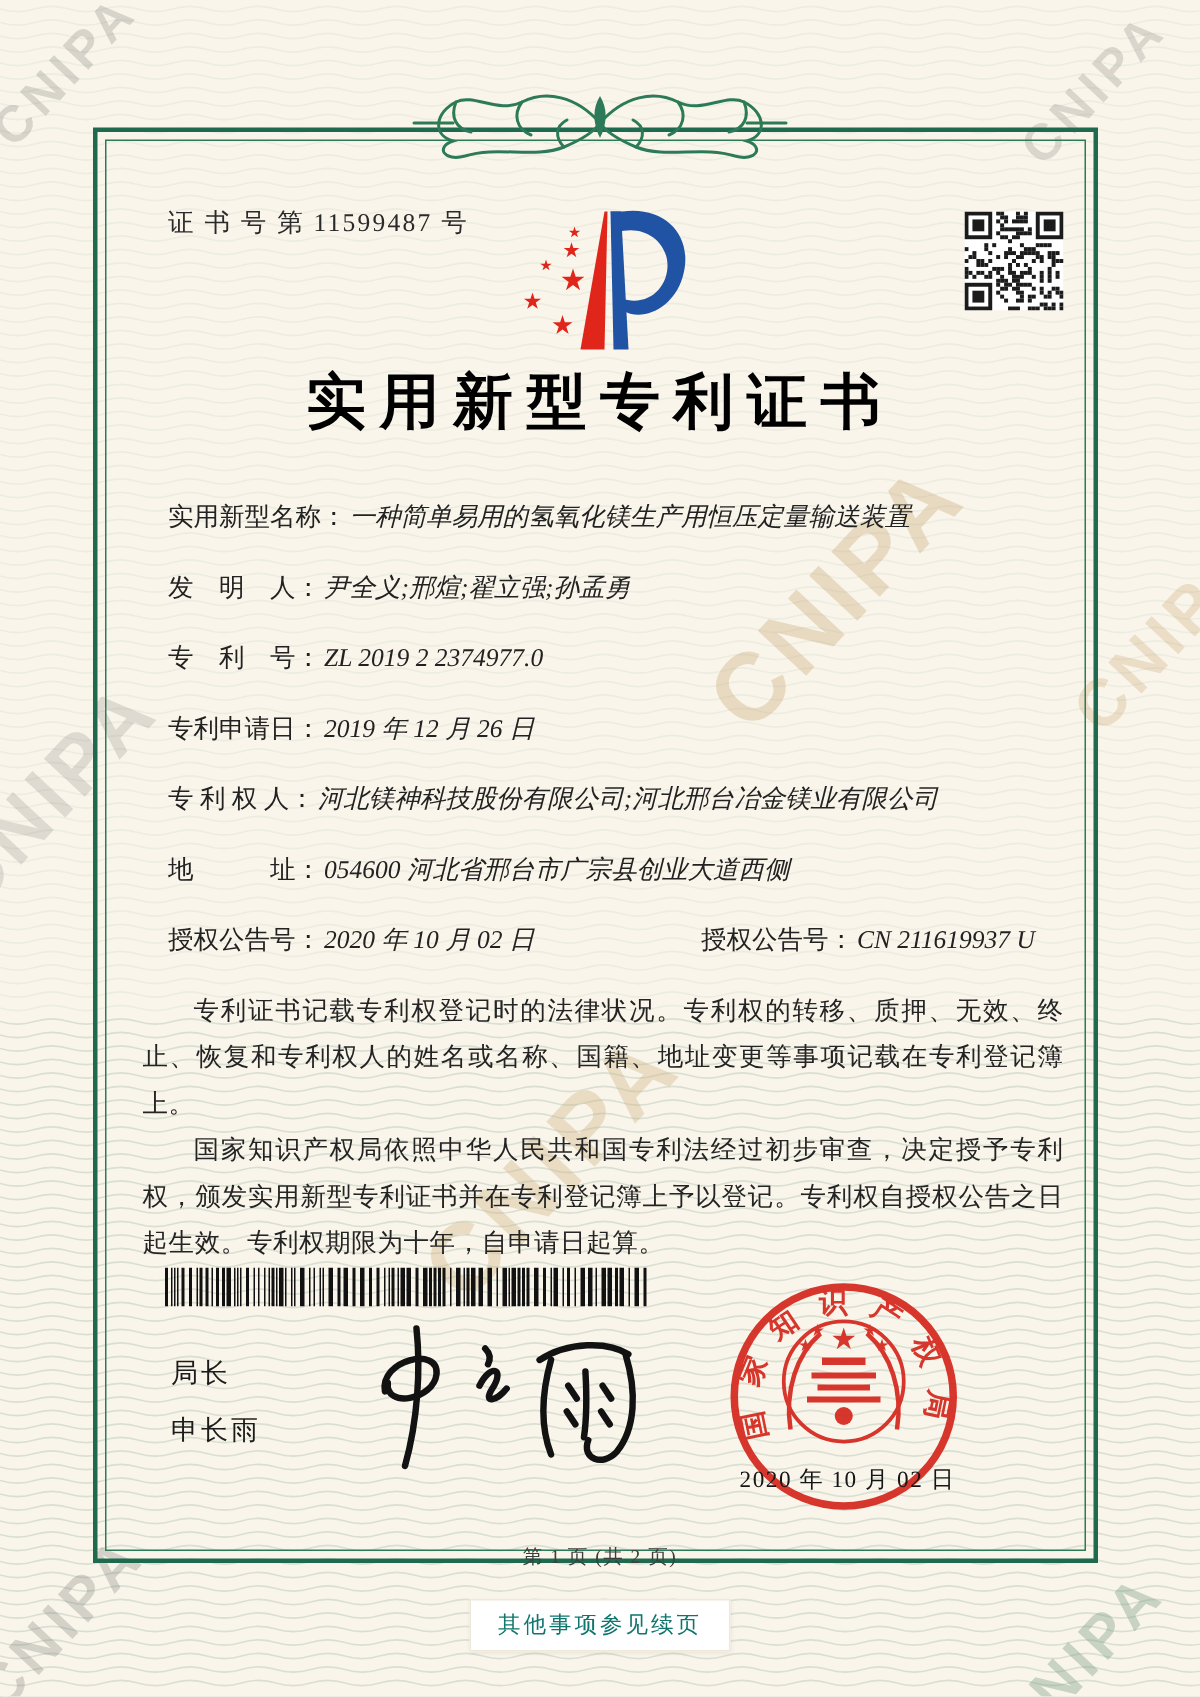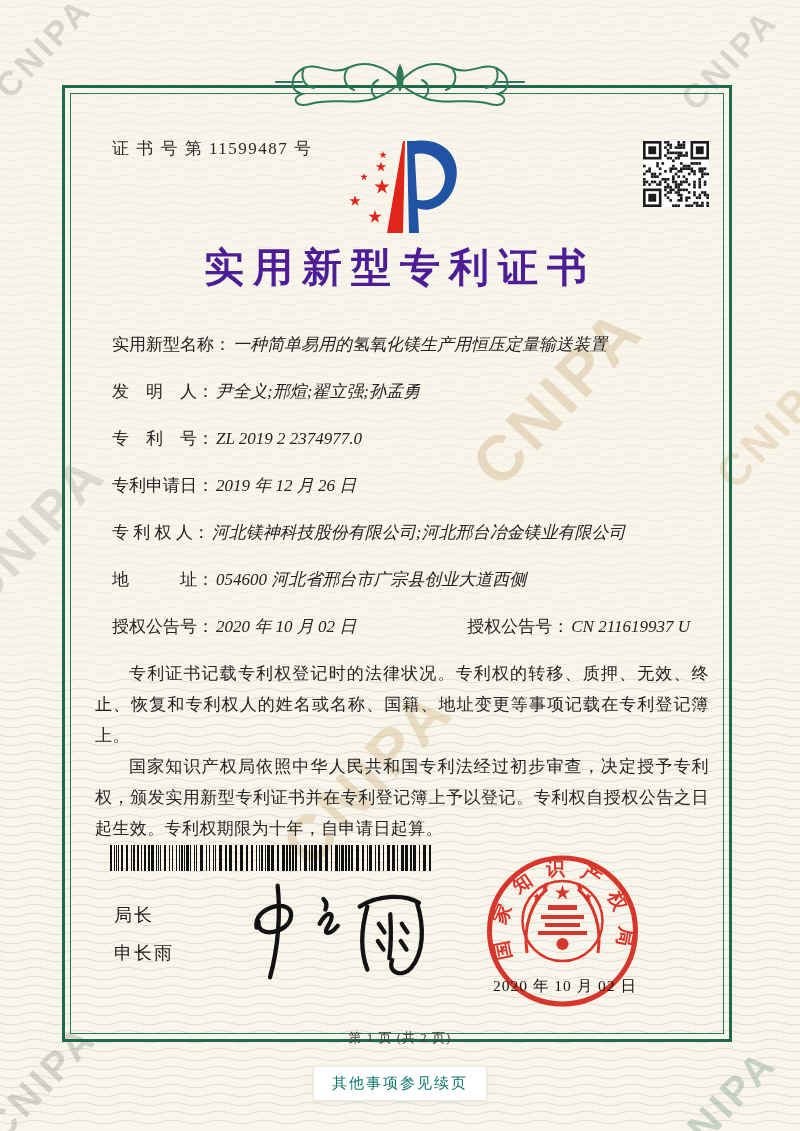--- a/index.html
+++ b/index.html
@@ -23,21 +23,21 @@
     border:1px solid #2c7a58;
   }
   .ornament{position:absolute;left:272px;top:52px;width:256px;height:60px;}
   .cert-no{
     position:absolute;left:112px;top:137px;font-size:17px;letter-spacing:1.5px;color:#2a2a2a;
   }
   .qr{position:absolute;left:643px;top:141px;width:66px;height:66px;}
   .logo{position:absolute;left:341px;top:133px;width:126px;height:104px;}
   .doc-title{
     position:absolute;left:0;top:240px;width:100%;text-align:center;
-    font-size:40px;font-weight:bold;letter-spacing:9px;color:#4c1d95;
+    font-size:40px;font-weight:bold;letter-spacing:9px;color:#000000;
   }
   .fields{position:absolute;left:112px;top:331px;width:600px;font-size:17px;}
   .field-row{display:flex;align-items:flex-start;line-height:28px;margin-bottom:19px;white-space:nowrap;text-align:right;}
   .field-row .lbl{flex:none;}
   .field-row .val{margin-left:2px;font-style:italic;}
   .pair2{margin-left:111px;display:flex;}
   .paragraphs{
     position:absolute;left:95px;top:658px;width:614px;
     font-size:17px;line-height:31px;text-align:justify;color:#242424;
   }

